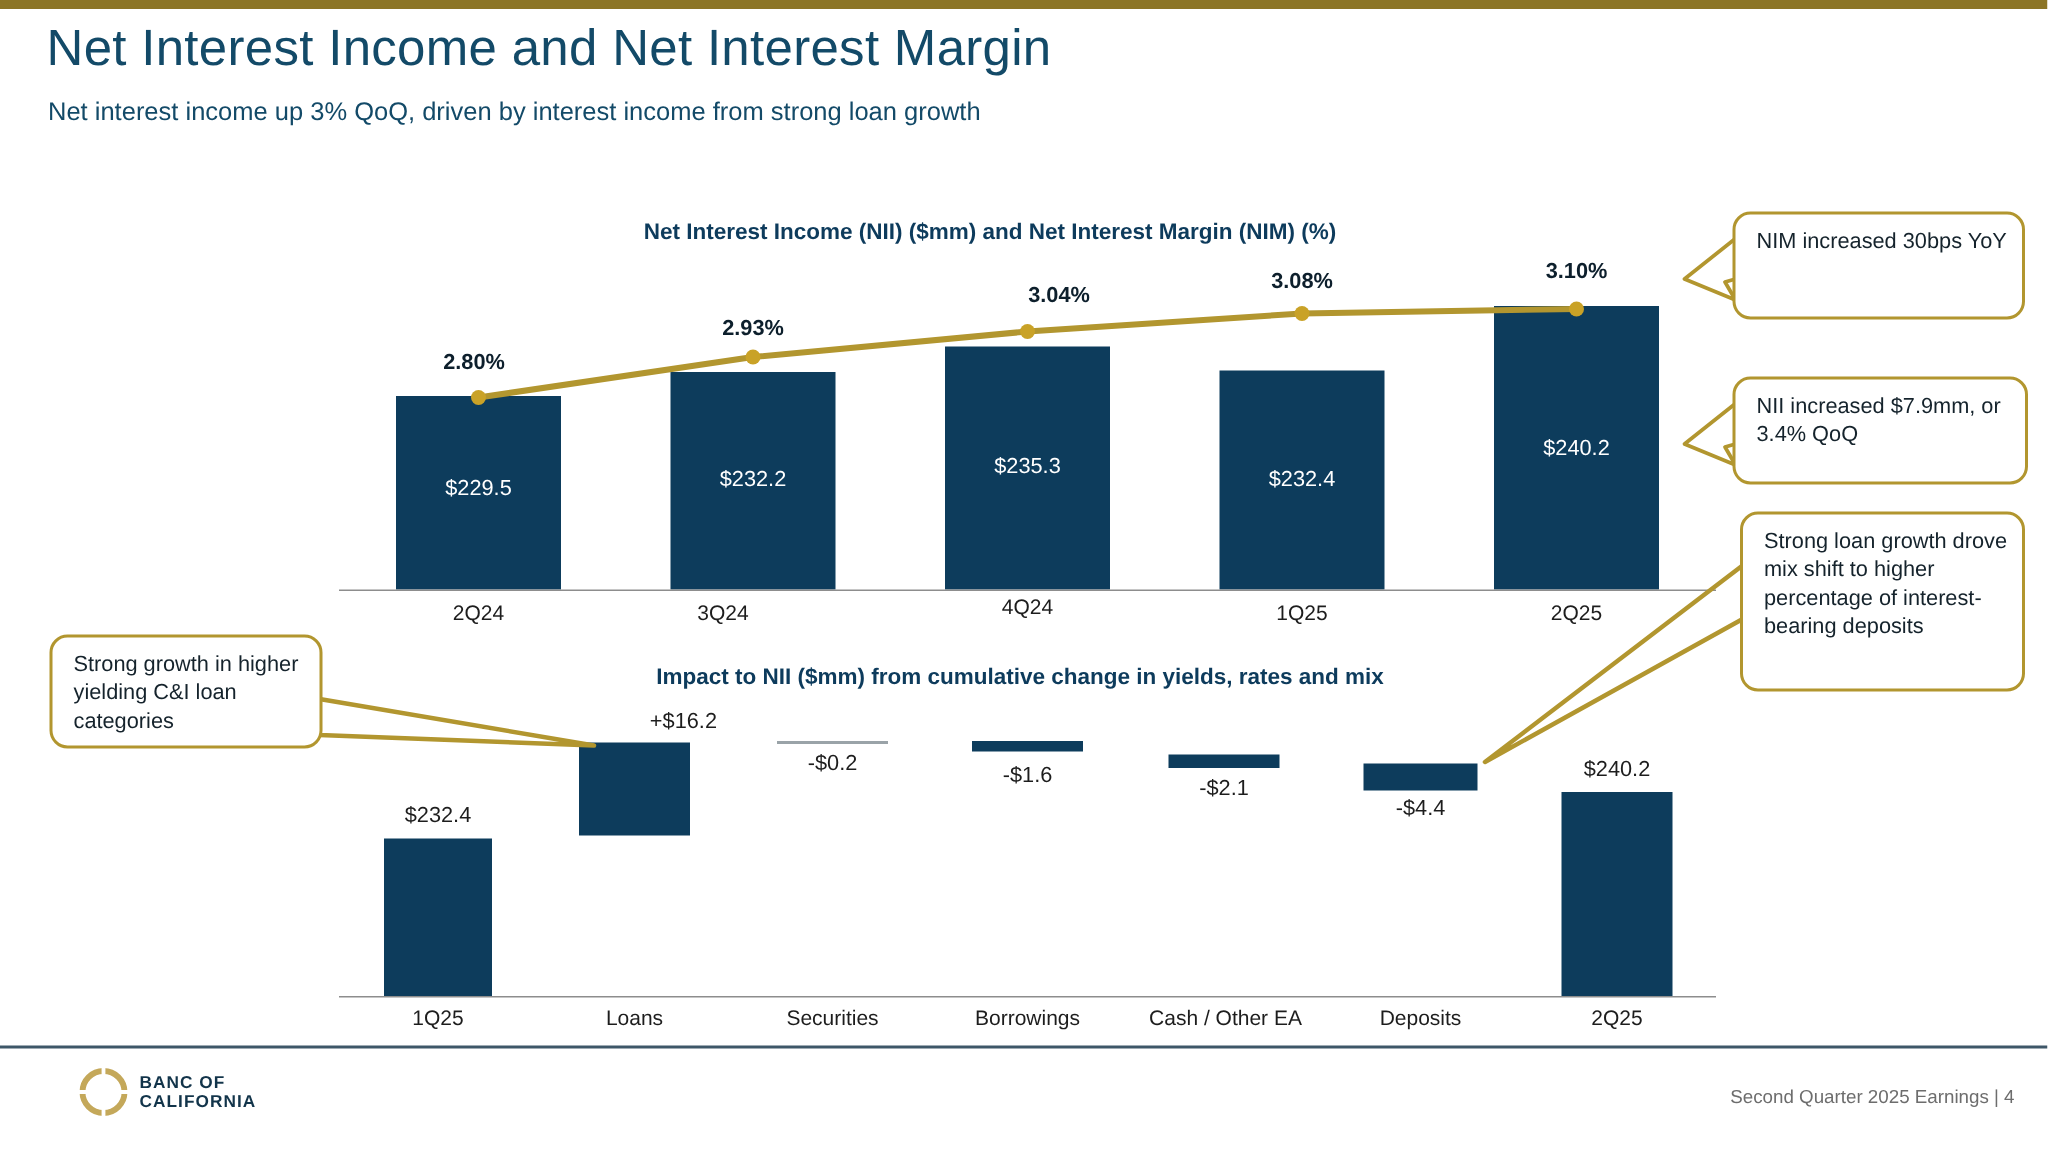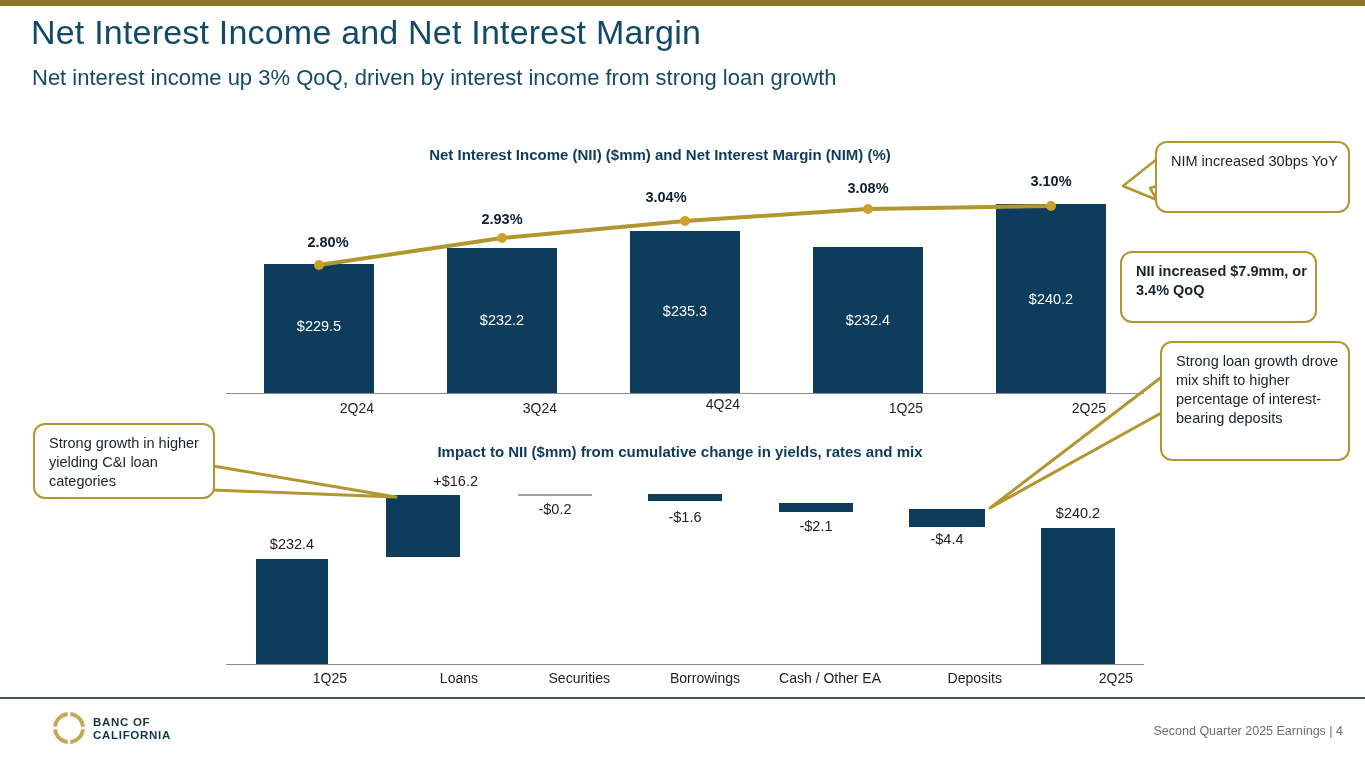--- a/index.html
+++ b/index.html
@@ -11,42 +11,42 @@
   }
   .top-rule{position:absolute;left:0;top:0;width:1365px;height:6px;background:#8C7526;}
 
   
   .slide-title{
     position:absolute;left:31px;top:13px;
     font-size:34px;font-weight:400;color:#134a68;letter-spacing:.2px;white-space:nowrap;
   }
   .slide-subtitle{
     position:absolute;left:32px;top:65px;
-    font-size:22px;font-weight:400;color:#134a68;white-space:nowrap;
+    font-size:17px;font-weight:400;color:#134a68;white-space:nowrap;
   }
 
   
   .chart-title{
     position:absolute;font-size:15px;font-weight:bold;color:#0d3b5c;
     text-align:center;white-space:nowrap;
   }
   .axis-line{position:absolute;background:#8d8d8d;height:1px;}
   .bar{position:absolute;background:#0d3c5c;}
   .bar-inner-label{
     position:absolute;color:#ffffff;font-size:14.5px;text-align:center;white-space:nowrap;
   }
   .bar-outer-label{
     position:absolute;color:#1d1d1d;font-size:14.5px;text-align:center;white-space:nowrap;
   }
   .nim-label{
     position:absolute;color:#0d1f2c;font-size:14.5px;font-weight:bold;
     text-align:center;white-space:nowrap;
   }
   .cat-label{
-    position:absolute;color:#1d1d1d;font-size:14px;text-align:right;white-space:nowrap;
+    position:absolute;color:#1d1d1d;font-size:14px;text-align:center;white-space:nowrap;
   }
   .thin-line{position:absolute;background:#9aa3a8;height:1.5px;}
 
   
   .callout{
     position:absolute;box-sizing:border-box;
     border:2.5px solid #b2962f;border-radius:12px;background:#ffffff;
     color:#15232c;font-size:14.5px;line-height:19px;
     padding:9px 8px 9px 14px;
   }
@@ -67,23 +67,23 @@
 </head>
 <body>
 
 <div class="top-rule"></div>
 
 <div class="slide-title">Net Interest Income and Net Interest Margin</div>
 <div class="slide-subtitle">Net interest income up 3% QoQ, driven by interest income from strong loan growth</div>
 
 <div class="chart-title" style="left:240px;top:146px;width:840px;">Net Interest Income (NII) ($mm) and Net Interest Margin (NIM) (%)</div>
 
-<div class="nim-label" style="left:274px;top:234px;width:108px;">2.80%</div>
+<div class="nim-label" style="left:262px;top:234px;width:108px;">2.80%</div>
 <div class="nim-label" style="left:448px;top:211px;width:108px;">2.93%</div>
-<div class="nim-label" style="left:612px;top:189px;width:108px;">3.04%</div>
+<div class="nim-label" style="left:652px;top:189px;width:108px;">3.04%</div>
 <div class="nim-label" style="left:814px;top:180px;width:108px;">3.08%</div>
 <div class="nim-label" style="left:997px;top:173px;width:108px;">3.10%</div>
 
 <div class="bar" style="left:264px;top:264px;width:110px;height:129px;"></div>
 <div class="bar" style="left:447px;top:248px;width:110px;height:145px;"></div>
 <div class="bar" style="left:630px;top:231px;width:110px;height:162px;"></div>
 <div class="bar" style="left:813px;top:247px;width:110px;height:146px;"></div>
 <div class="bar" style="left:996px;top:204px;width:110px;height:189px;"></div>
 
 <div class="bar-inner-label" style="left:264px;top:318px;width:110px;">$229.5</div>
@@ -97,21 +97,21 @@
   <circle cx="319" cy="265" r="5" fill="#c9a227"></circle>
   <circle cx="502" cy="238" r="5" fill="#c9a227"></circle>
   <circle cx="685" cy="221" r="5" fill="#c9a227"></circle>
   <circle cx="868" cy="209" r="5" fill="#c9a227"></circle>
   <circle cx="1051" cy="206" r="5" fill="#c9a227"></circle>
 </svg>
 
 <div class="axis-line" style="left:226px;top:393px;width:918px;"></div>
 
 <div class="cat-label" style="left:264px;top:400px;width:110px;">2Q24</div>
-<div class="cat-label" style="left:447px;top:400px;width:110px;">3Q24</div>
+<div class="cat-label" style="left:427px;top:400px;width:110px;">3Q24</div>
 <div class="cat-label" style="left:630px;top:396px;width:110px;">4Q24</div>
 <div class="cat-label" style="left:813px;top:400px;width:110px;">1Q25</div>
 <div class="cat-label" style="left:996px;top:400px;width:110px;">2Q25</div>
 
 <div class="chart-title" style="left:240px;top:443px;width:880px;">Impact to NII ($mm) from cumulative change in yields, rates and mix</div>
 
 <div class="bar" style="left:256px;top:559px;width:72px;height:105px;"></div>
 <div class="bar" style="left:386px;top:495px;width:74px;height:62px;"></div>
 <div class="thin-line" style="left:518px;top:494px;width:74px;"></div>
 <div class="bar" style="left:648px;top:494px;width:74px;height:7px;"></div>
@@ -143,21 +143,21 @@
 
   <path d="M1157,269 L1123,296 L1157,310 L1150,298 L1157,296 Z" fill="#ffffff" stroke="#b2962f" stroke-width="2.5" stroke-linejoin="round"></path>
 
   <path d="M1163,376 L990,508 L1163,412 Z" fill="none" stroke="#b2962f" stroke-width="3" stroke-linejoin="round"></path>
 
   <path d="M213,466 L396,497 L213,490 Z" fill="none" stroke="#b2962f" stroke-width="3" stroke-linejoin="round"></path>
 </svg>
 
 <div class="callout" style="left:1155px;top:141px;width:195px;height:72px;">NIM increased 30bps YoY</div>
 
-<div class="callout" style="left:1120px;top:251px;width:197px;height:72px;font-weight:bold;">NII increased $7.9mm, or 3.4% QoQ</div>
+<div class="callout" style="left:1155px;top:251px;width:197px;height:72px;">NII increased $7.9mm, or 3.4% QoQ</div>
 
 <div class="callout" style="left:1160px;top:341px;width:190px;height:120px;">Strong loan growth drove mix shift to higher percentage of interest-bearing deposits</div>
 
 <div class="callout" style="left:33px;top:423px;width:182px;height:76px;">Strong growth in higher yielding C&amp;I loan categories</div>
 
 <div class="footer-rule"></div>
 
 <svg class="logo-mark" viewBox="0 0 40 40">
   <g fill="none" stroke="#c4a85a" stroke-width="4.6">
     <path d="M20 3.5 A16.5 16.5 0 0 1 36.5 20"></path>

